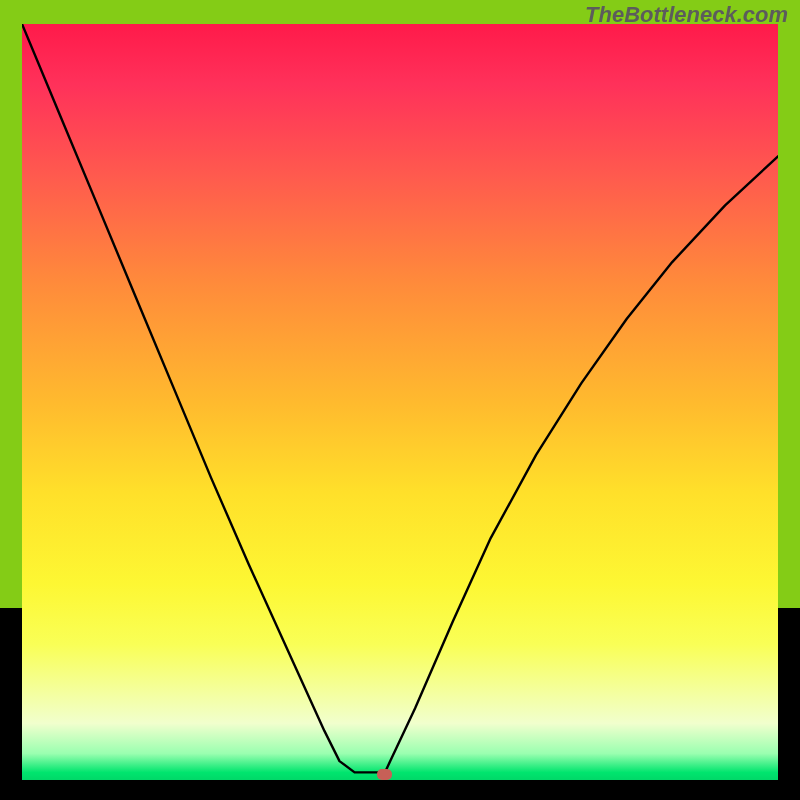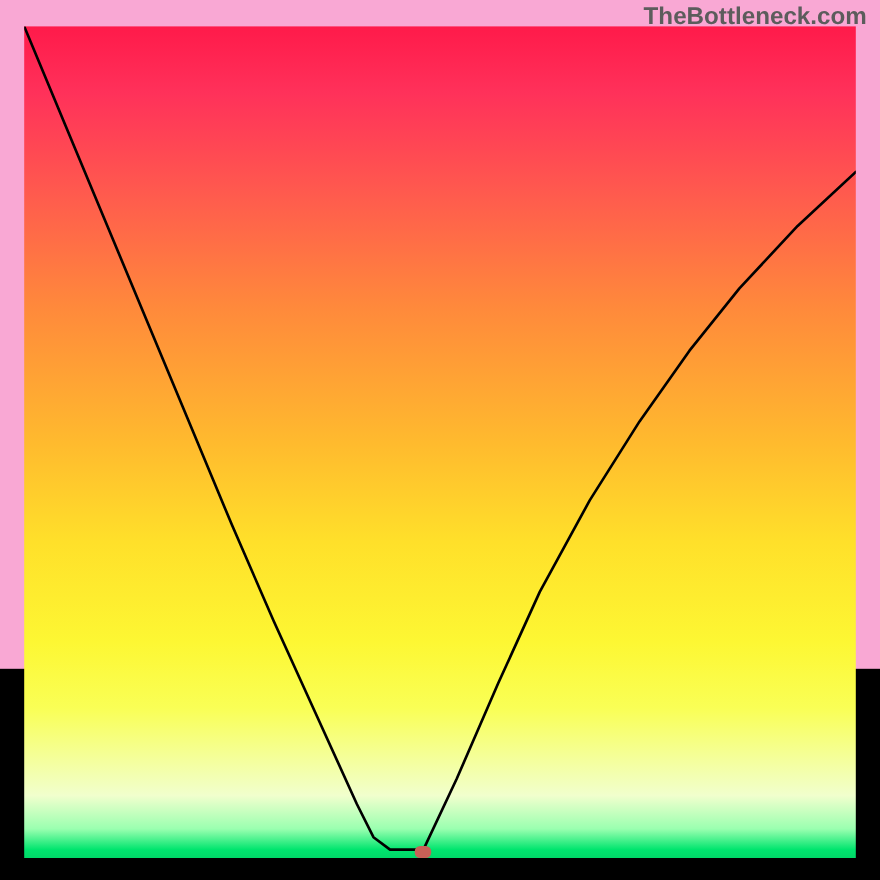--- a/index.html
+++ b/index.html
@@ -7,21 +7,22 @@
     padding: 0;
     width: 800px;
     height: 800px;
     overflow: hidden;
     background: #000;
   }
   .frame {
     position: relative;
     width: 800px;
     height: 608px;
-    background: #f9a8d4;
+    background: #84cc16;
+    font-style: italic;
   }
   .watermark {
     position: absolute;
     top: 2px;
     right: 12px;
     font-family: Arial, Helvetica, sans-serif;
     font-size: 22px;
     font-weight: bold;
     color: #5c5c5c;
     letter-spacing: 0px;

